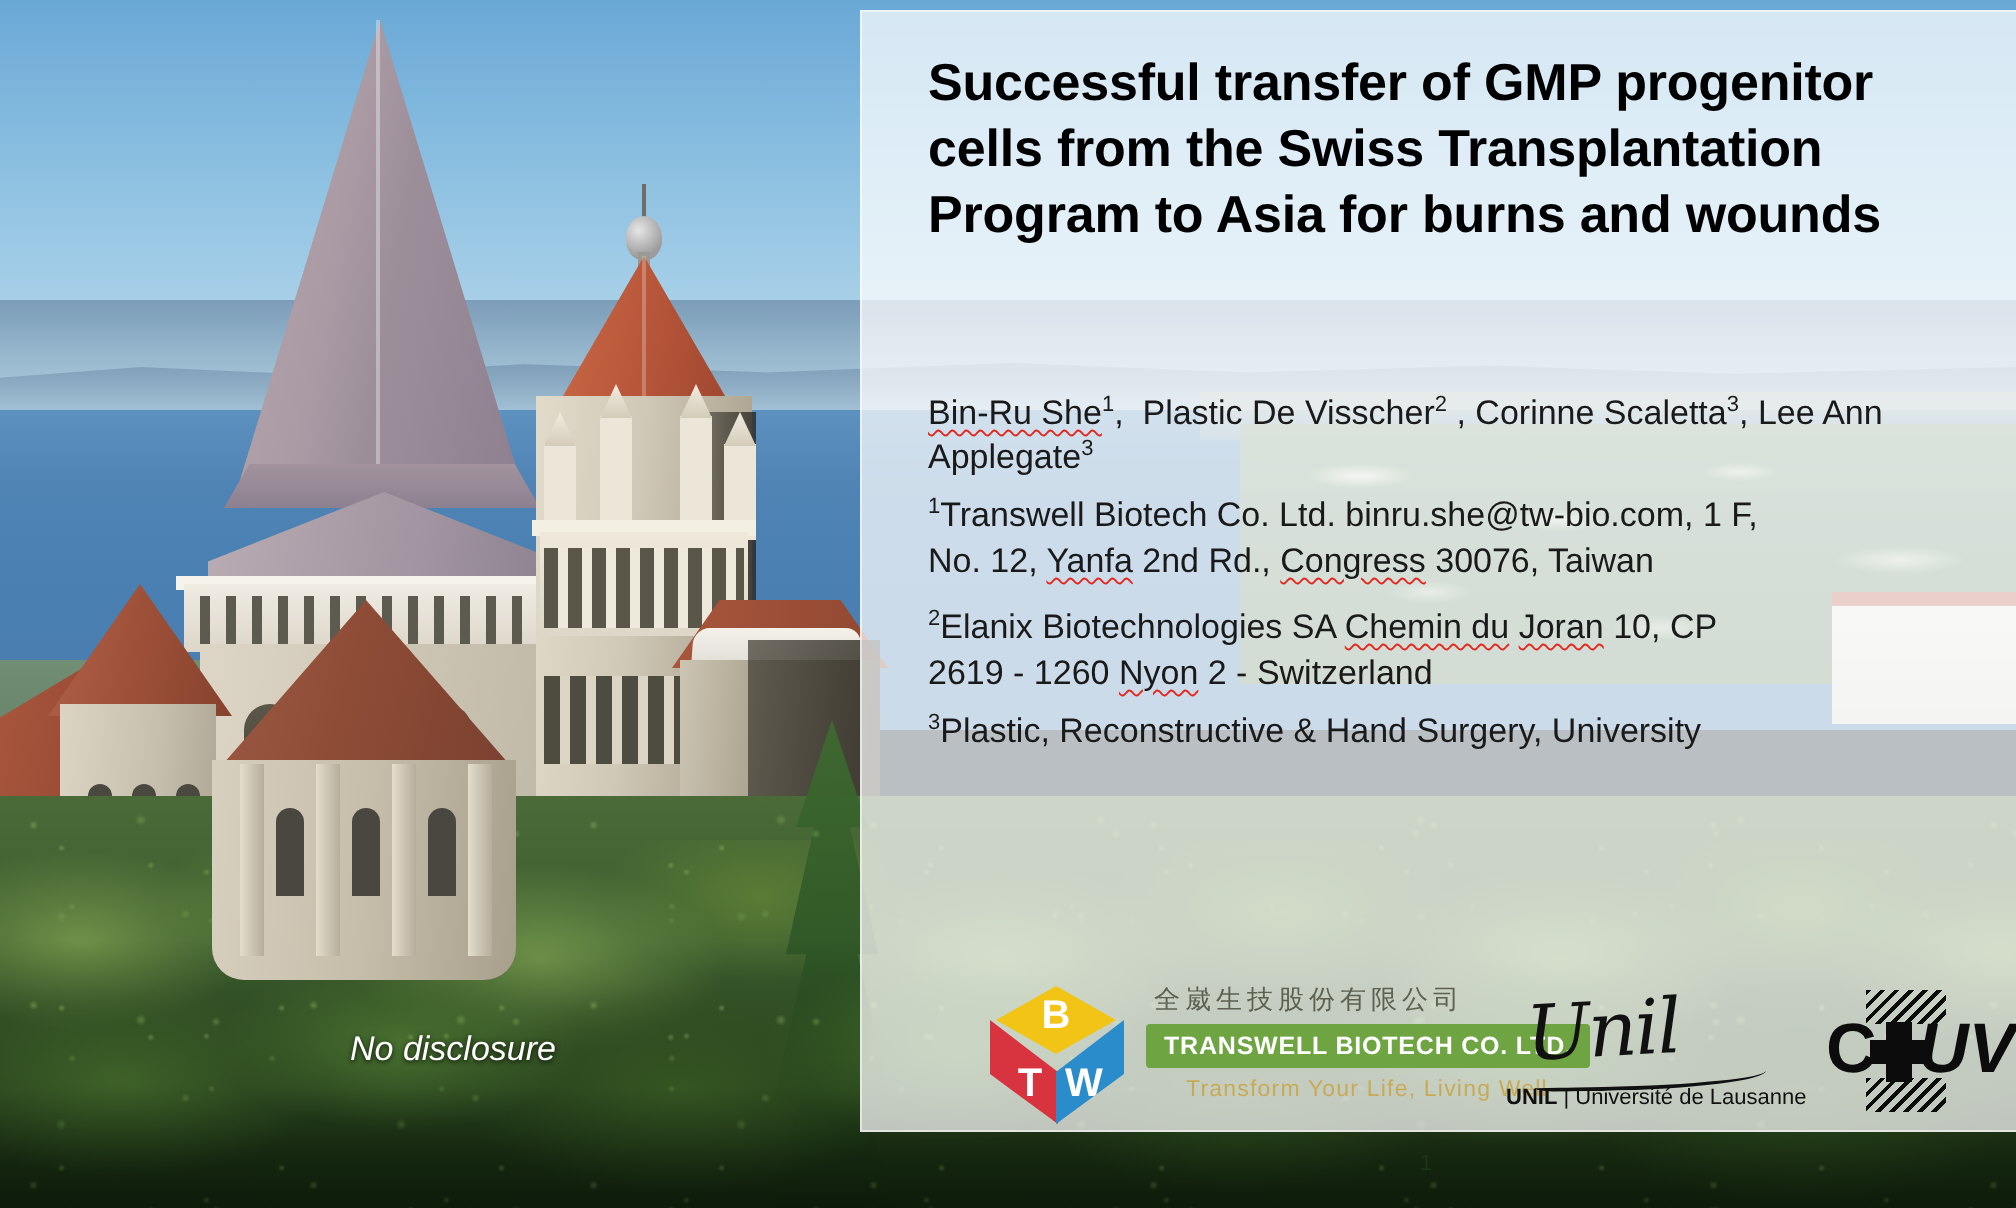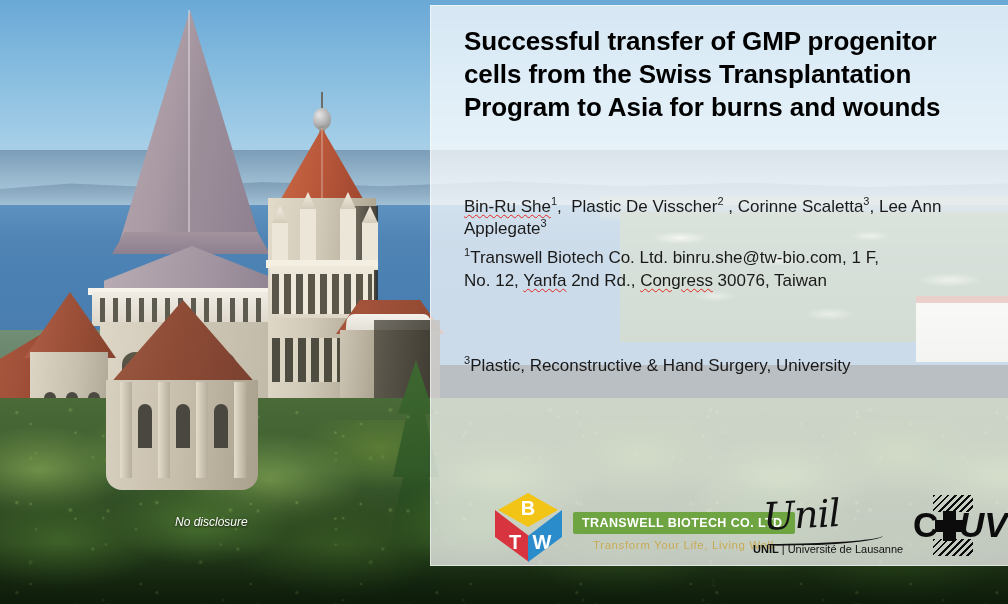--- a/index.html
+++ b/index.html
@@ -333,21 +333,21 @@
 
   
   .photo-caption {
     position:absolute;
     color:#ffffff;
     font-style:italic;
     font-family:"Liberation Sans", sans-serif;
     text-shadow:0 1px 2px rgba(0,0,0,.55), 0 0 3px rgba(0,0,0,.35);
     white-space:nowrap;
   }
-  #no-disclosure { left:175px; top:515px; font-size:12px; }
+  #no-disclosure { left:175px; top:515px; font-size:17px; }
   #termis-line  { left:55px;  top:572px; font-size:21px; }
 
   
   #slide-number {
     position:absolute; left:710px; top:576px;
     font-size:11px; color:rgba(30,55,25,.85);
     font-family:"Liberation Sans", sans-serif;
   }
 
   
@@ -584,39 +584,43 @@
     <h1 id="slide-title">Successful transfer of GMP progenitor cells from the Swiss Transplantation Program to Asia for burns and wounds</h1>
 
     <div id="authors">
       <span class="lead"><span class="spell">Bin-Ru She</span><span class="sup">1</span></span><span>,&nbsp; </span><span>Plastic De Visscher</span><span class="sup">2</span><span> , </span><span>Corinne Scaletta</span><span class="sup">3</span><span>, </span><span>Lee Ann Applegate</span><span class="sup">3</span>
     </div>
 
     <div class="affil" id="affil-1">
       <span class="sup">1</span><span>Transwell Biotech Co. Ltd. binru.she@tw-bio.com, 1 F,</span><br><span>No. 12, </span><span class="spell">Yanfa</span><span> 2nd Rd., </span><span class="spell">Congress</span><span> 30076, Taiwan</span>
     </div>
 
+    <div class="affil" id="affil-2">
+      <span class="sup">2</span><span>Elanix Biotechnologies SA </span><span class="spell">Chemin du</span><span> </span><span class="spell">Joran</span><span> 10, CP</span><br><span>2619 - 1260 </span><span class="spell">Nyon</span><span> 2 - Switzerland</span>
+    </div>
 
     <div class="affil" id="affil-3">
       <span class="sup">3</span><span>Plastic, Reconstructive &amp; Hand Surgery, University</span><br>
     </div>
 
     <div id="logo-strip">
 
       <div class="tw-logo">
         <div class="cube">
           <div class="face face-top">
               <span>B</span>
             </div>
           <div class="face face-left">
               <span>T</span>
             </div>
           <div class="face face-right">
               <span>W</span>
             </div>
         </div>
+        <div class="tw-cn">全崴生技股份有限公司</div>
         <div class="tw-band">TRANSWELL BIOTECH CO. LTD.</div>
         <div class="tw-tag">Transform Your Life, Living Well</div>
       </div>
 
       <div class="unil-logo">
         <div class="unil-script">Unil</div>
         <div class="unil-swash"></div>
         <div class="unil-sub"><b>UNIL</b><span> | Université de Lausanne</span></div>
       </div>
 

